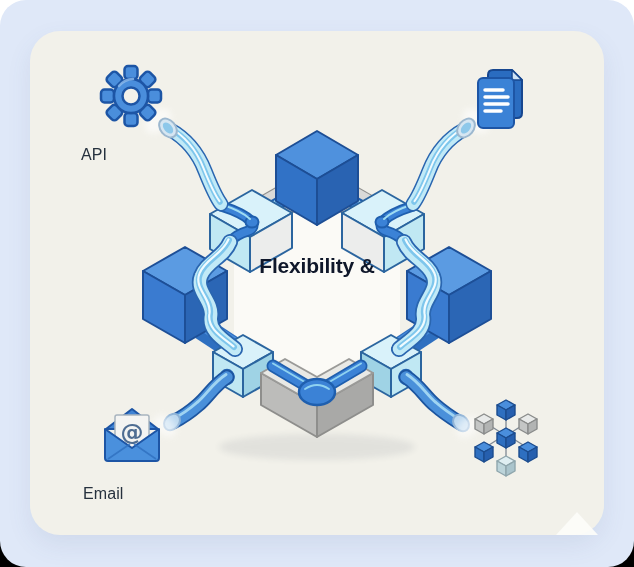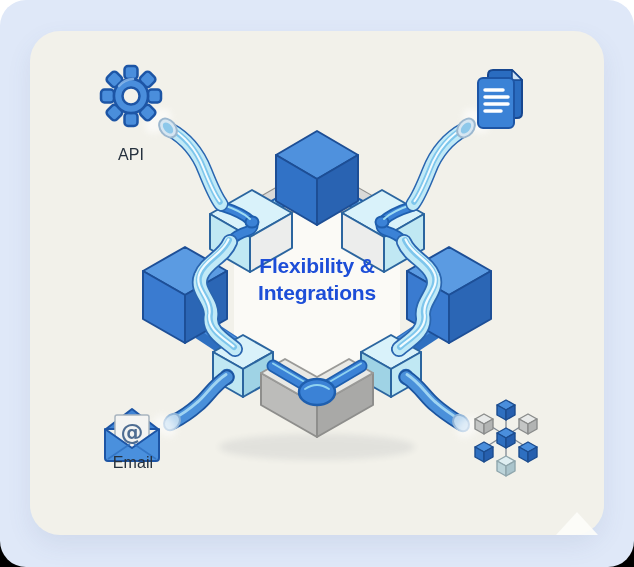--- a/index.html
+++ b/index.html
@@ -6,24 +6,24 @@
   body{width:634px;height:567px;background:#ffffff;overflow:hidden;
        font-family:"Liberation Sans",sans-serif;}
   .stage{position:relative;width:634px;height:567px;}
   .corner-black{position:absolute;width:30px;height:30px;background:#000;z-index:0;}
   .corner-bl{left:0;bottom:0;}
   .corner-br{right:0;bottom:0;}
   .frame{position:absolute;inset:0;background:#dfe8f8;border-radius:26px;z-index:1;}
   .card{position:absolute;left:30px;top:31px;width:574px;height:504px;background:#f2f1ea;
         border-radius:30px;box-shadow:0 10px 24px rgba(80,100,140,.10);z-index:2;}
   .art{position:absolute;inset:0;z-index:3;pointer-events:none;}
-  .node-label{position:absolute;z-index:5;text-align:center;color:#26313e;
+  .node-label{position:absolute;z-index:5;text-align:left;color:#26313e;
               font-size:16px;font-weight:500;letter-spacing:.1px;}
   .center-title{position:absolute;z-index:5;left:207px;top:252px;width:220px;text-align:center;
-                color:#1d4ed8;font-weight:700;font-size:21px;line-height:27px;letter-spacing:-.2px;}
+                color:#0f172a;font-weight:700;font-size:21px;line-height:27px;letter-spacing:-.2px;}
   .icon{position:absolute;z-index:5;}
 </style>
 </head>
 <body>
 
 <div class="stage">
   <div class="corner-black corner-bl"></div>
   <div class="corner-black corner-br"></div>
   <div class="frame"></div>
   <div class="card"></div>
@@ -277,19 +277,18 @@
 
       <g stroke="#8fa6ad">
           <polygon points="48,62 57,67 48,72 39,67" fill="#dfeef2"></polygon>
           <polygon points="39,67 48,72 48,82 39,77" fill="#bcd4da"></polygon>
           <polygon points="48,72 57,67 57,77 48,82" fill="#aac4cc"></polygon>
         </g>
     </g>
   </svg>
 
   <div class="node-label" style="left:81px;top:146px;width:100px">API</div>
-  <div class="node-label" style="left:83px;top:454px;width:100px">Email</div>
+  <div class="node-label" style="left:83px;top:485px;width:100px">Email</div>
 
   <div class="center-title">
     <div>Flexibility &amp;</div>
-    <div>Integrations</div>
   </div>
 </div>
 
 </body></html>

